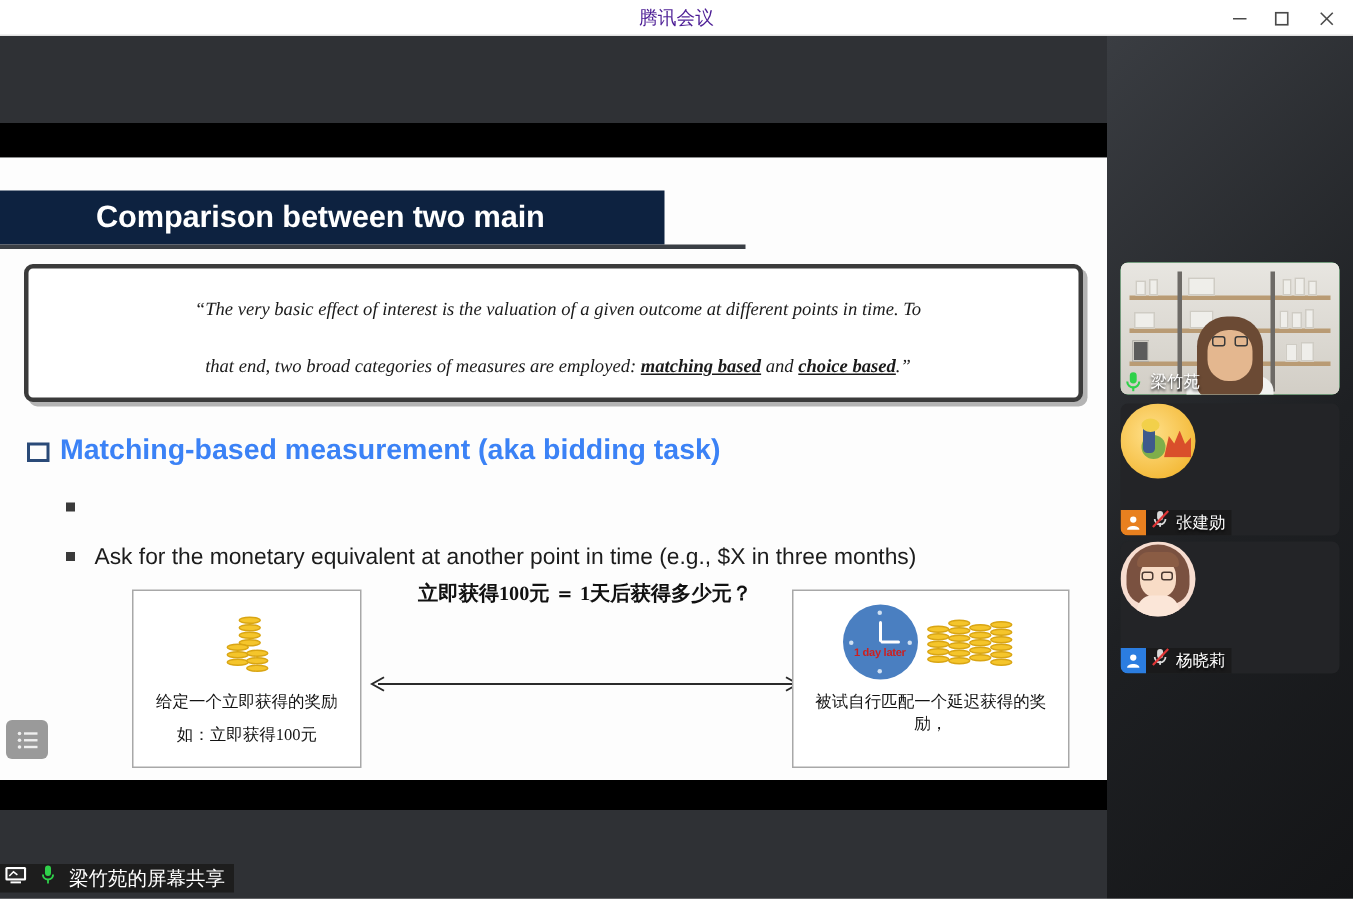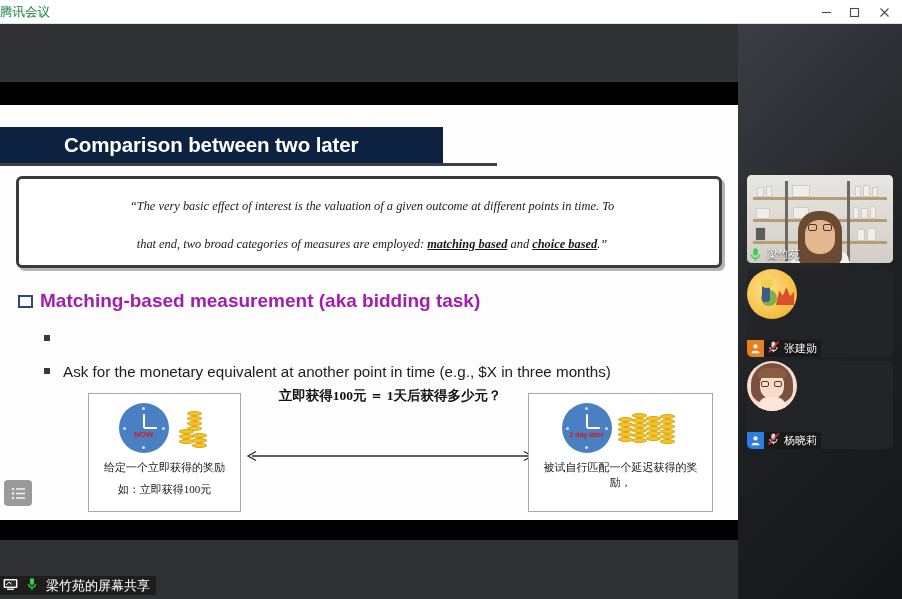--- a/index.html
+++ b/index.html
@@ -9,22 +9,22 @@
     background:#ffffff;
   }
 
   
   #titlebar {
     position:absolute; left:0; top:0; width:902px; height:24px;
     background:#ffffff; border-bottom:1px solid #e2e2e2;
   }
   #titlebar-title {
     position:absolute; left:0; top:0; width:902px; height:32px;
-    line-height:24px; text-align:left;
-    font-size:12.5px; color:#15803d;
+    line-height:24px; text-align:center;
+    font-size:12.5px; color:#4c1d95;
   }
   .wctl {
     position:absolute; top:0; width:28px; height:24px;
     display:flex; align-items:center; justify-content:center;
     color:#4a4a4a;
   }
   #win-min { right:62px; }
   #win-max { right:34px; }
   #win-close { right:4px; }
   .wctl svg { display:block; }
@@ -94,21 +94,21 @@
   
   #heading-row {
     position:absolute; left:18px; top:183px; width:700px; height:26px;
     display:flex; align-items:center;
   }
   #heading-bullet-icon {
     width:15px; height:13px; border:2px solid #2a4a78;
     margin-right:7px; flex:0 0 auto;
   }
   #heading-text {
-    font-size:19px; font-weight:bold; color:#a21caf;
+    font-size:19px; font-weight:bold; color:#3b82f6;
     white-space:nowrap;
   }
   .bullet-row {
     position:absolute; left:44px; width:690px; height:22px;
     display:flex; align-items:center;
   }
   #bullet-row-0 { top:222px; }
   #bullet-row-1 { top:255px; }
   .bullet-sq {
     width:6px; height:6px; background:#3a3a3a;
@@ -300,21 +300,21 @@
 
 <div id="stage">
 
   <div id="share-region">
     <div id="share-black-top"></div>
     <div id="share-black-bottom"></div>
 
     <div id="slide">
 
       <div id="slide-title-banner"></div>
-      <div id="slide-title-text">Comparison between two later</div>
+      <div id="slide-title-text">Comparison between two main</div>
       <div id="slide-title-rule"></div>
 
       <div id="quote-box">
         <div class="quote-line" id="quote-line-1">“The very basic effect of interest is the valuation of a given outcome at different points in time. To</div>
         <div class="quote-line" id="quote-line-2"><span>that end, two broad categories of measures are employed: </span><span class="q-em">matching based</span><span> and </span><span class="q-em">choice based</span><span>.”</span></div>
       </div>
 
       <div id="heading-row">
         <span id="heading-bullet-icon"></span>
         <span id="heading-text">Matching-based measurement (aka bidding task)</span>
@@ -325,29 +325,20 @@
       </div>
       <div class="bullet-row" id="bullet-row-1">
         <span class="bullet-sq"></span>
         <span class="bullet-text">Ask for the monetary equivalent at another point in time (e.g., $X in three months)</span>
       </div>
 
       <div id="diagram">
 
         <div class="dia-box" id="dia-box-left">
           <div class="dia-art">
-            <div class="clock">
-              <span class="tick t-n"></span>
-                <span class="tick t-s"></span>
-              <span class="tick t-w"></span>
-                <span class="tick t-e"></span>
-              <span class="hand-h"></span>
-                <span class="hand-m"></span>
-              <span class="clock-label">NOW</span>
-            </div>
             <div class="coins" style="width:36px;height:50px;">
               <span class="coin" style="left:12px;top:8px;"></span>
               <span class="coin" style="left:12px;top:13px;"></span>
               <span class="coin" style="left:12px;top:18px;"></span>
               <span class="coin" style="left:12px;top:23px;"></span>
               <span class="coin" style="left:4px;top:26px;"></span>
               <span class="coin" style="left:4px;top:31px;"></span>
               <span class="coin" style="left:4px;top:36px;"></span>
               <span class="coin" style="left:17px;top:30px;"></span>
               <span class="coin" style="left:17px;top:35px;"></span>

